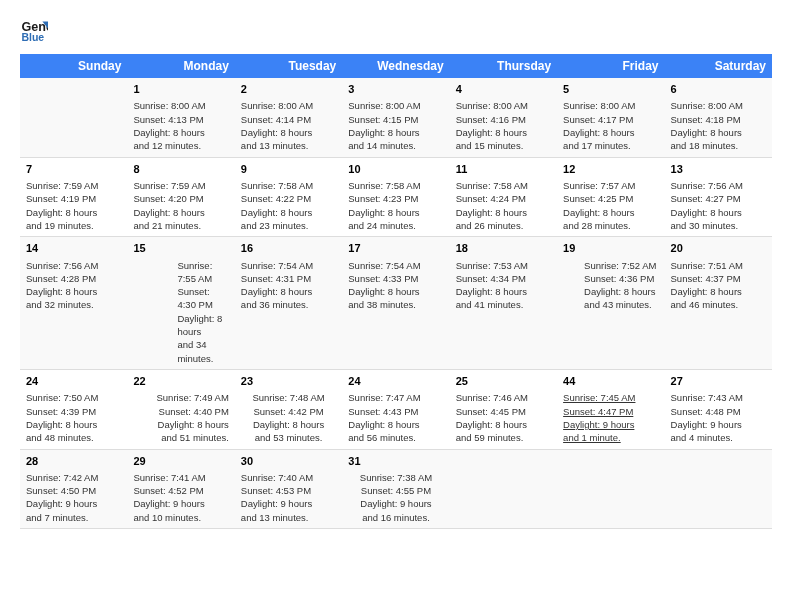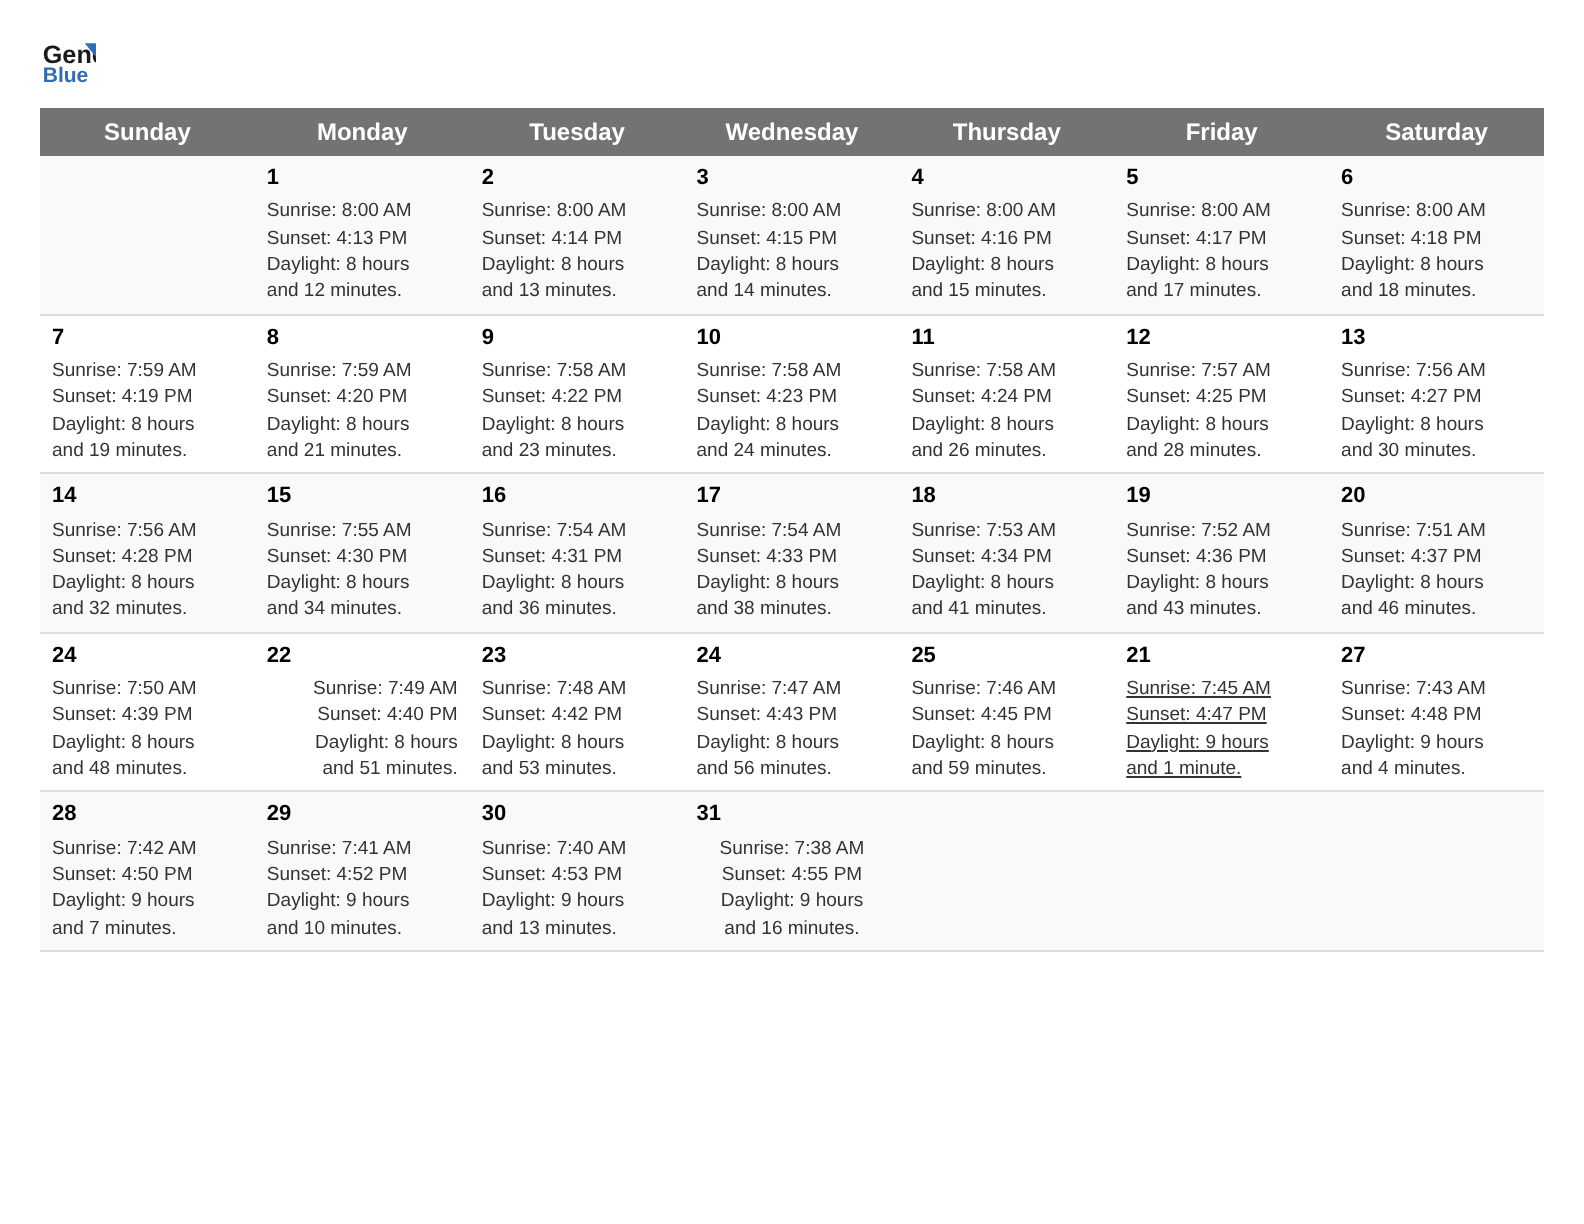--- a/index.html
+++ b/index.html
@@ -40,23 +40,23 @@
     .subtitle {
       font-size: 15px;
       color: #333;
     }
     table {
       width: 100%;
       border-collapse: collapse;
       font-size: 10px;
     }
     thead tr th {
-      background-color: #737373;
+      background-color: #3b82f6;
       color: #fff;
-      text-align: center;
+      text-align: right;
       padding: 5px 6px;
       font-size: 12px;
       font-weight: bold;
     }
     tbody tr {
       border-bottom: 1px solid #ddd;
     }
     tbody tr:nth-child(odd) {
       background: #f9f9f9;
     }
@@ -214,21 +214,21 @@
         <tr>
           <td>
             <span class="day-num">14</span>
             <div class="day-info" style="white-space: pre-line;">Sunrise: 7:56 AM
 Sunset: 4:28 PM
 Daylight: 8 hours
 and 32 minutes.</div>
           </td>
           <td>
             <span class="day-num">15</span>
-            <div class="day-info" style="white-space: pre-line;">Sunrise: 7:55 AM
+            <div class="day-info" style="white-space: pre-line; margin-left: 44px;">Sunrise: 7:55 AM
 Sunset: 4:30 PM
 Daylight: 8 hours
 and 34 minutes.</div>
           </td>
           <td>
             <span class="day-num">16</span>
             <div class="day-info" style="white-space: pre-line;">Sunrise: 7:54 AM
 Sunset: 4:31 PM
 Daylight: 8 hours
 and 36 minutes.</div>
@@ -242,21 +242,21 @@
           </td>
           <td>
             <span class="day-num">18</span>
             <div class="day-info" style="white-space: pre-line;">Sunrise: 7:53 AM
 Sunset: 4:34 PM
 Daylight: 8 hours
 and 41 minutes.</div>
           </td>
           <td>
             <span class="day-num">19</span>
-            <div class="day-info" style="white-space: pre-line;">Sunrise: 7:52 AM
+            <div class="day-info" style="white-space: pre-line; margin-left: 21px;">Sunrise: 7:52 AM
 Sunset: 4:36 PM
 Daylight: 8 hours
 and 43 minutes.</div>
           </td>
           <td>
             <span class="day-num">20</span>
             <div class="day-info" style="white-space: pre-line;">Sunrise: 7:51 AM
 Sunset: 4:37 PM
 Daylight: 8 hours
 and 46 minutes.</div>
@@ -272,41 +272,41 @@
           </td>
           <td>
             <span class="day-num">22</span>
             <div class="day-info" style="white-space: pre-line; text-align: right;">Sunrise: 7:49 AM
 Sunset: 4:40 PM
 Daylight: 8 hours
 and 51 minutes.</div>
           </td>
           <td>
             <span class="day-num">23</span>
-            <div class="day-info" style="white-space: pre-line;">Sunrise: 7:48 AM
+            <div class="day-info" style="white-space: pre-line; text-align: center;">Sunrise: 7:48 AM
 Sunset: 4:42 PM
 Daylight: 8 hours
 and 53 minutes.</div>
           </td>
           <td>
             <span class="day-num">24</span>
             <div class="day-info" style="white-space: pre-line;">Sunrise: 7:47 AM
 Sunset: 4:43 PM
 Daylight: 8 hours
 and 56 minutes.</div>
           </td>
           <td>
             <span class="day-num">25</span>
             <div class="day-info" style="white-space: pre-line;">Sunrise: 7:46 AM
 Sunset: 4:45 PM
 Daylight: 8 hours
 and 59 minutes.</div>
           </td>
           <td>
-            <span class="day-num">21</span>
+            <span class="day-num">44</span>
             <div class="day-info" style="white-space: pre-line; text-decoration: underline;">Sunrise: 7:45 AM
 Sunset: 4:47 PM
 Daylight: 9 hours
 and 1 minute.</div>
           </td>
           <td>
             <span class="day-num">27</span>
             <div class="day-info" style="white-space: pre-line;">Sunrise: 7:43 AM
 Sunset: 4:48 PM
 Daylight: 9 hours

